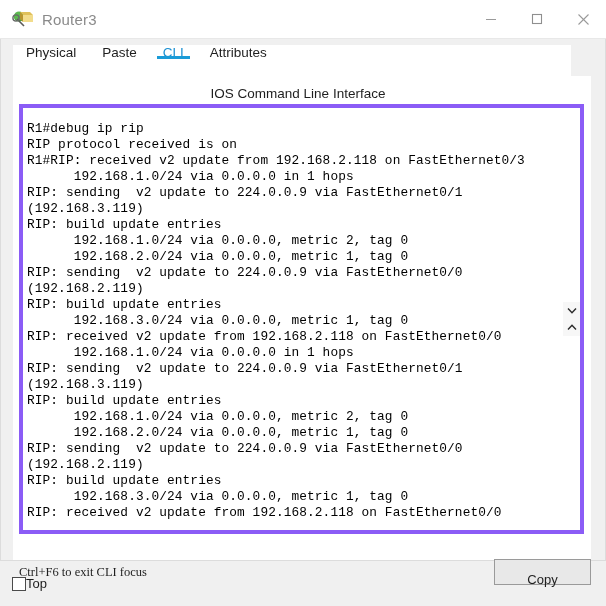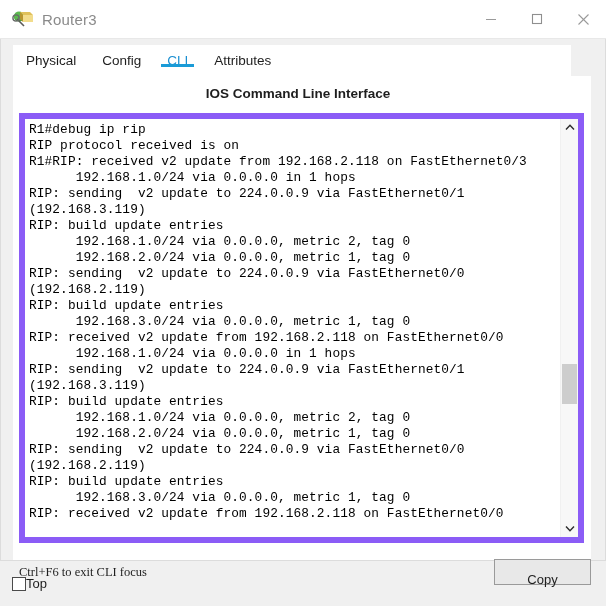--- a/index.html
+++ b/index.html
@@ -79,21 +79,21 @@
   }
 
   .tabstrip {
     position: absolute;
     left: 12px;
     top: 6px;
     right: 34px;
     height: 31px;
     background: #ffffff;
     display: flex;
-    align-items: center;
+    align-items: flex-start;
   }
   .tab {
     position: relative;
     padding: 0 13px;
     display: flex;
     align-items: center;
     font-size: 13.5px;
     color: #1e1e1e;
     background: #ffffff;
     cursor: default;
@@ -119,35 +119,35 @@
     background: #ffffff;
   }
 
   .cli-heading {
     text-align: center;
     font-size: 13.5px;
     color: #1e1e1e;
     padding-top: 10px;
     padding-bottom: 7px;
     margin-right: 8px;
-    font-weight: bold;
   }
 
   
   .terminal-wrap {
     position: absolute;
     left: 6px;
-    top: 37px;
+    top: 28px;
     width: 565px;
     height: 430px;
-    border: 6px solid #8b5cf6;
+    border: 4px solid #8b5cf6;
     background: #ffffff;
     box-sizing: border-box;
     display: flex;
     overflow: hidden;
+    align-items: center;
   }
   .terminal {
     flex: 1 1 auto;
     overflow: hidden;
     padding: 3px 0 0 4px;
     box-sizing: border-box;
   }
   .term-line {
     font-family: "Liberation Mono", "DejaVu Sans Mono", monospace;
     font-size: 12.8px;
@@ -291,21 +291,21 @@
     </div>
   </div>
 
   <div class="body-area">
 
     <div class="tabstrip">
       <div class="tab">
         <span>Physical</span>
       </div>
       <div class="tab">
-        <span>Config</span>
+        <span>Paste</span>
       </div>
       <div class="tab active">
         <span>CLI</span>
       </div>
       <div class="tab">
         <span>Attributes</span>
       </div>
     </div>
 
     <div class="panel">

